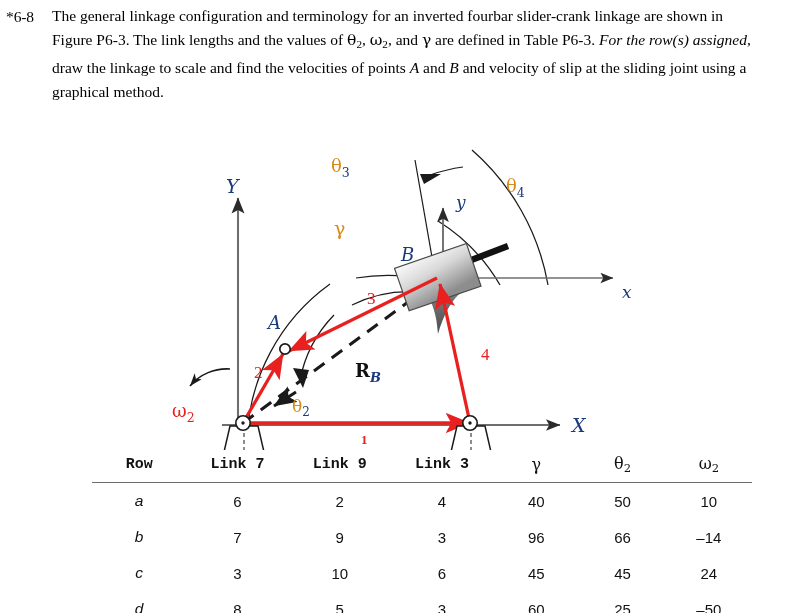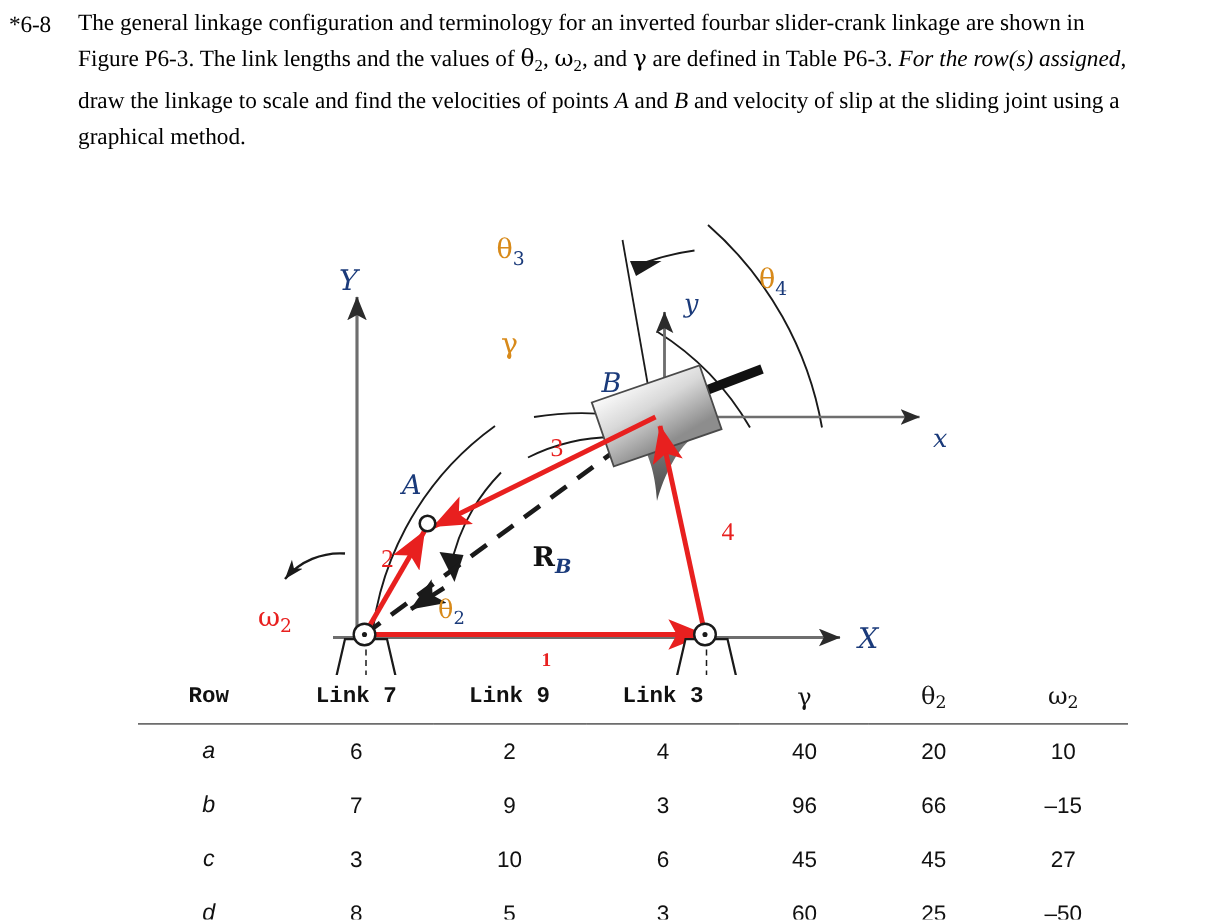--- a/index.html
+++ b/index.html
@@ -240,40 +240,40 @@
         <th class="grksym"><span>ω</span><span class="sub">2</span></th>
       </tr>
     </thead>
     <tbody>
       <tr>
         <td class="rowid">a</td>
         <td>6</td>
         <td>2</td>
         <td>4</td>
         <td>40</td>
-        <td>20</td>
+        <td>50</td>
         <td>10</td>
       </tr>
       <tr>
         <td class="rowid">b</td>
         <td>7</td>
         <td>9</td>
         <td>3</td>
         <td>96</td>
         <td>66</td>
-        <td>–15</td>
+        <td>–14</td>
       </tr>
       <tr>
         <td class="rowid">c</td>
         <td>3</td>
         <td>10</td>
         <td>6</td>
         <td>45</td>
         <td>45</td>
-        <td>27</td>
+        <td>24</td>
       </tr>
       <tr>
         <td class="rowid">d</td>
         <td>8</td>
         <td>5</td>
         <td>3</td>
         <td>60</td>
         <td>25</td>
         <td>–50</td>
       </tr>

